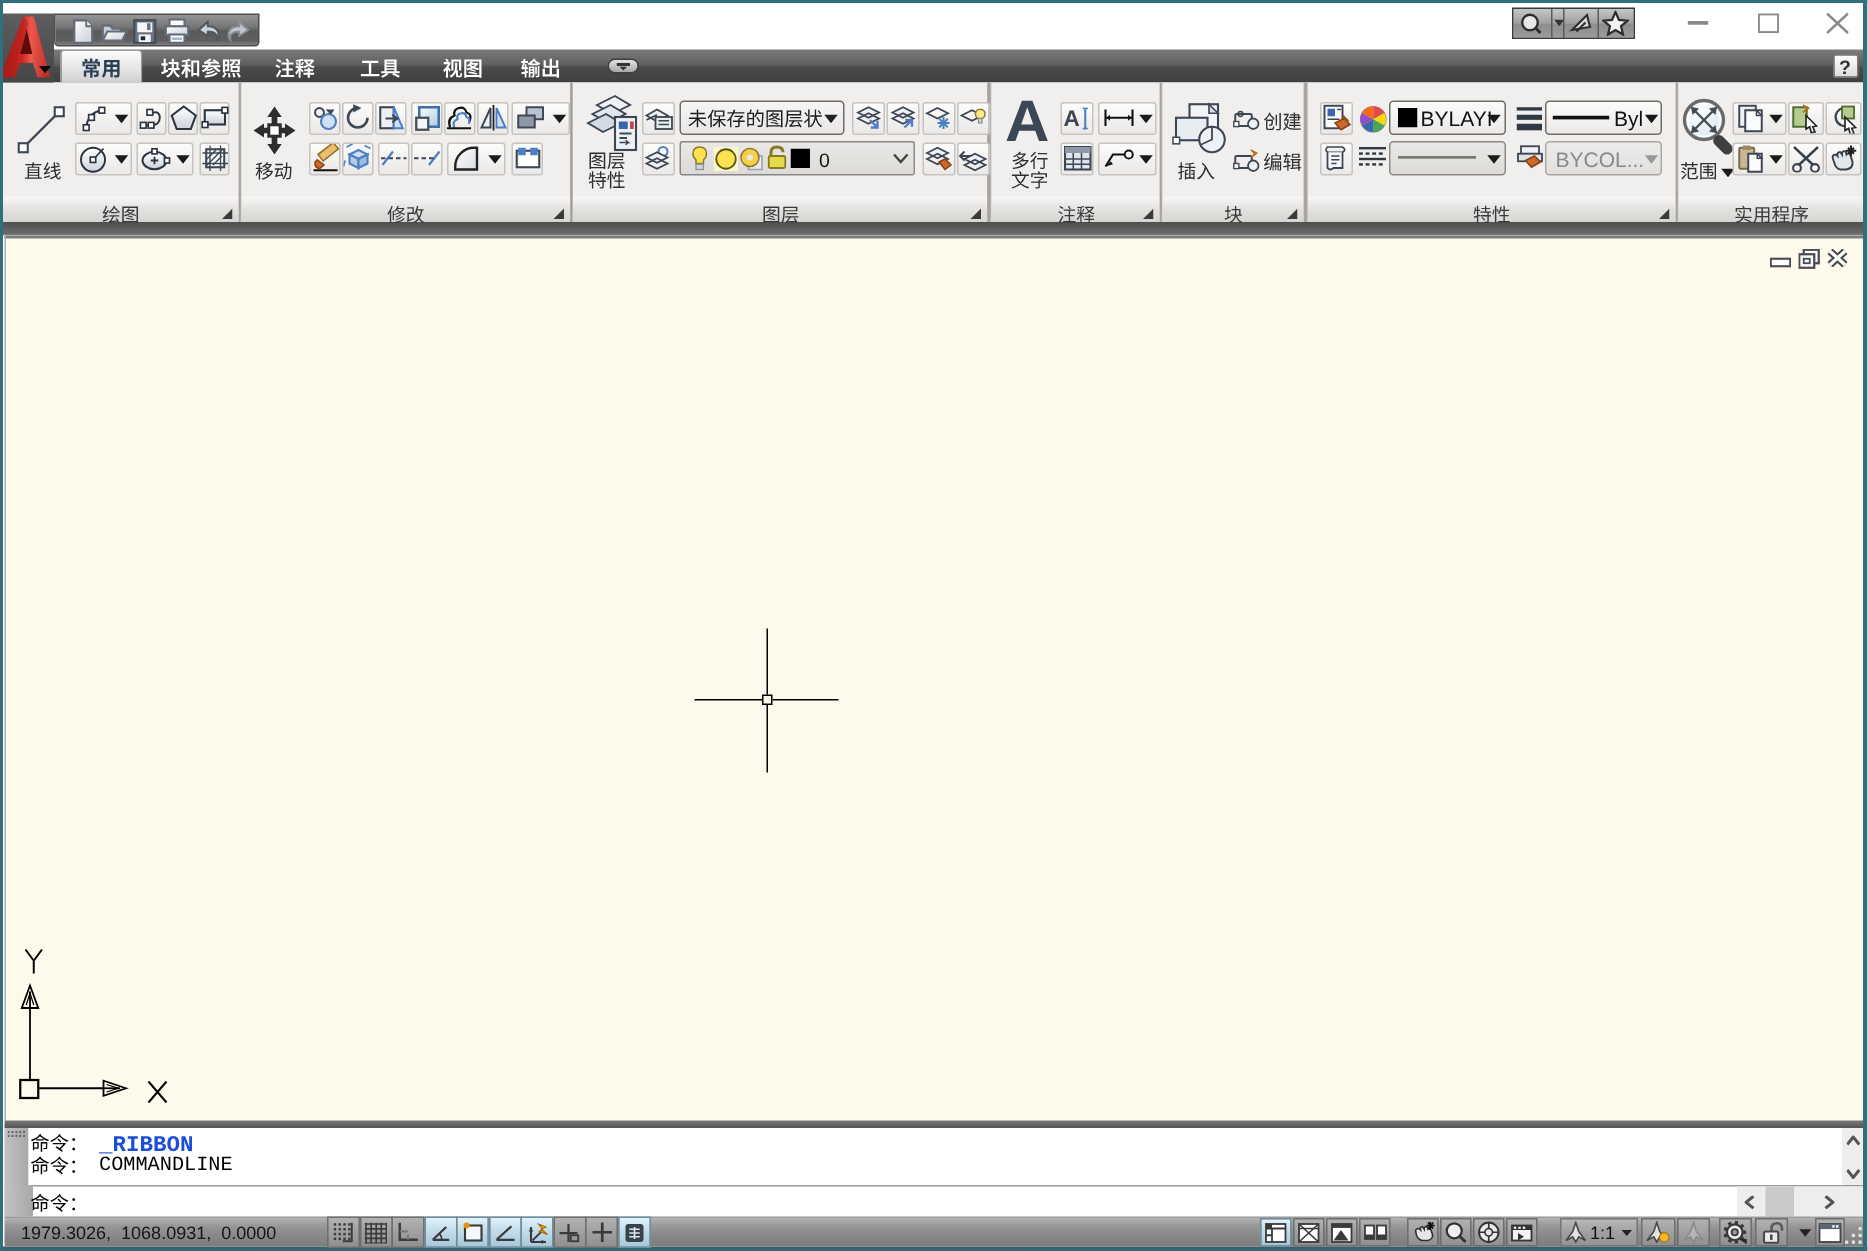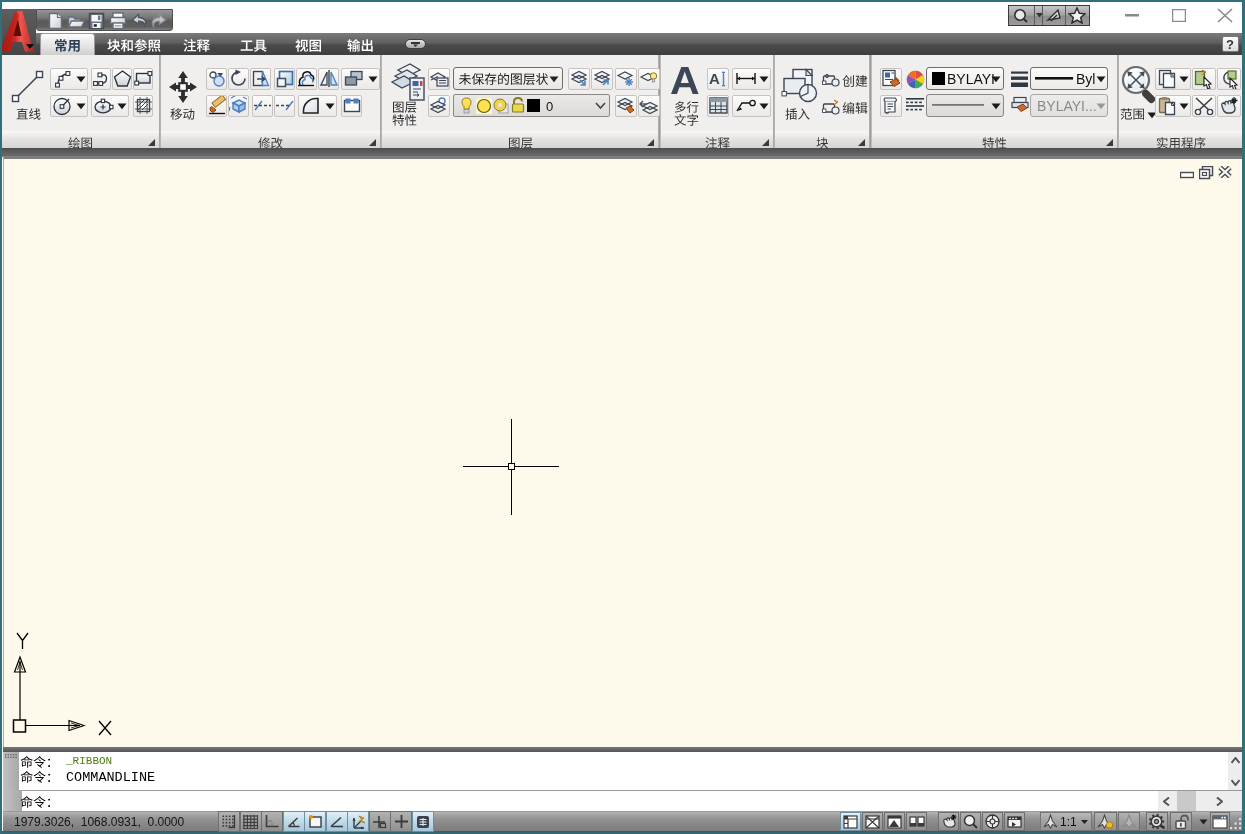--- a/index.html
+++ b/index.html
@@ -791,21 +791,21 @@
       </svg>
     </div>
 <div style="position:absolute;left:1011px;top:96px">
       <svg width="18" height="18">
         <rect x="3" y="1.5" width="12" height="5" fill="#eef1f4" stroke="#3d4654" stroke-width="1.2"></rect>
         <rect x="1" y="6.5" width="16" height="5" fill="#dfe4ea" stroke="#3d4654" stroke-width="1.2"></rect>
         <path d="M6 11 L12 8 L16 12 L10 15.5 Z" fill="#c96a2a" stroke="#8a3f14" stroke-width="1"></path>
       </svg>
     </div>
 <div style="position:absolute;left:1030px;top:94px;width:78px;height:23px;background:linear-gradient(#ececeb,#e2e0de);border:1.5px solid #a8a5a2;border-radius:3px;"></div>
-<div style="position:absolute;left:1037px;top:98px;font:14px 'Liberation Sans';color:#8a8a8a">BYLAYI...</div>
+<div style="position:absolute;left:1037px;top:98px;font:14px 'Liberation Sans';color:#8a8a8a">BYCOL...</div>
 <div style="position:absolute;left:1096px;top:103px">
       <svg width="10" height="7">
         <path d="M0.5 0.5 L9.5 0.5 L5 6.2 Z" fill="#999"></path>
       </svg>
     </div>
 <div style="position:absolute;left:1119px;top:63px">
       <svg width="42" height="45">
         <defs>
           <radialGradient id="mgl" cx="0.35" cy="0.3" r="0.9">
             <stop offset="0" stop-color="#ffffff"></stop>
@@ -981,21 +981,21 @@
 <div style="position:absolute;left:1216px;top:797px">
       <svg width="7" height="9">
         <path d="M1 0.5 L6 4.5 L1 8.5" fill="none" stroke="#555" stroke-width="2"></path>
       </svg>
     </div>
 <div style="position:absolute;left:20px;top:754px;">
       <svg width="39" height="16" viewBox="0 -13.0 39 16.2" style="display:block">
         <path fill="#000" d="M3.8 -7.5H9.0V-6.6H3.8ZM2.1 -5.5H5.6V-1.1H2.1V-1.9H4.7V-4.7H2.1ZM7.0 -5.5H10.8V-4.6H8.0V1.0H7.0ZM10.5 -5.5H11.4V-1.9Q11.4 -1.5 11.3 -1.2Q11.2 -1.0 10.9 -0.9Q10.7 -0.8 10.2 -0.8Q9.7 -0.7 9.0 -0.7Q8.9 -0.9 8.9 -1.2Q8.8 -1.5 8.7 -1.6Q9.2 -1.6 9.7 -1.6Q10.1 -1.6 10.2 -1.6Q10.4 -1.6 10.4 -1.7Q10.5 -1.7 10.5 -1.9ZM1.7 -5.5H2.6V0.0H1.7ZM6.6 -11.1 7.3 -10.5Q6.8 -9.8 6.1 -9.2Q5.4 -8.5 4.6 -7.9Q3.7 -7.3 2.8 -6.9Q1.9 -6.4 1.0 -6.1Q0.9 -6.3 0.8 -6.6Q0.6 -6.9 0.4 -7.0Q1.3 -7.3 2.2 -7.7Q3.1 -8.1 3.9 -8.6Q4.8 -9.2 5.4 -9.8Q6.1 -10.4 6.6 -11.1ZM7.0 -10.4Q7.4 -9.9 8.0 -9.4Q8.6 -8.9 9.4 -8.4Q10.1 -8.0 11.0 -7.6Q11.8 -7.3 12.6 -7.1Q12.5 -7.0 12.3 -6.8Q12.2 -6.7 12.1 -6.5Q11.9 -6.3 11.8 -6.2Q11.0 -6.4 10.2 -6.8Q9.4 -7.2 8.7 -7.7Q7.9 -8.2 7.3 -8.8Q6.6 -9.4 6.1 -10.0Z M17.0 -2.0 17.7 -2.7Q18.2 -2.3 18.8 -2.0Q19.4 -1.6 20.0 -1.2Q20.6 -0.8 21.1 -0.4Q21.6 -0.0 21.9 0.3L21.2 1.1Q20.9 0.8 20.4 0.4Q19.9 0.0 19.3 -0.4Q18.7 -0.8 18.1 -1.2Q17.5 -1.6 17.0 -2.0ZM15.2 -4.9H23.2V-4.0H15.2ZM18.2 -7.3 18.9 -7.8Q19.3 -7.5 19.7 -7.2Q20.0 -6.8 20.4 -6.5Q20.7 -6.1 20.9 -5.9L20.2 -5.2Q20.0 -5.5 19.7 -5.9Q19.3 -6.2 19.0 -6.6Q18.6 -7.0 18.2 -7.3ZM19.9 -10.4Q20.4 -9.8 21.1 -9.2Q21.7 -8.7 22.5 -8.1Q23.3 -7.6 24.1 -7.2Q24.9 -6.8 25.7 -6.5Q25.5 -6.4 25.4 -6.2Q25.3 -6.1 25.1 -5.9Q25.0 -5.7 24.9 -5.6Q24.2 -5.9 23.4 -6.4Q22.6 -6.9 21.8 -7.5Q21.0 -8.0 20.3 -8.7Q19.6 -9.3 19.1 -9.9ZM19.6 -11.0 20.5 -10.5Q19.8 -9.5 18.7 -8.6Q17.7 -7.7 16.5 -6.9Q15.4 -6.1 14.2 -5.6Q14.0 -5.7 13.9 -6.0Q13.7 -6.2 13.5 -6.4Q14.6 -6.9 15.8 -7.6Q17.0 -8.3 18.0 -9.2Q19.0 -10.0 19.6 -11.0ZM23.0 -4.9H23.2L23.4 -5.0L24.1 -4.5Q23.6 -4.0 22.9 -3.2Q22.2 -2.5 21.5 -1.8Q20.7 -1.1 20.0 -0.4L19.2 -0.9Q19.7 -1.4 20.2 -1.9Q20.8 -2.5 21.3 -3.0Q21.8 -3.5 22.3 -4.0Q22.7 -4.4 23.0 -4.8Z M29.2 -6.3Q28.9 -6.3 28.6 -6.6Q28.3 -6.8 28.3 -7.3Q28.3 -7.7 28.6 -8.0Q28.9 -8.3 29.2 -8.3Q29.6 -8.3 29.9 -8.0Q30.2 -7.7 30.2 -7.3Q30.2 -6.8 29.9 -6.6Q29.6 -6.3 29.2 -6.3ZM29.2 0.1Q28.9 0.1 28.6 -0.2Q28.3 -0.5 28.3 -0.9Q28.3 -1.4 28.6 -1.6Q28.9 -1.9 29.2 -1.9Q29.6 -1.9 29.9 -1.6Q30.2 -1.4 30.2 -0.9Q30.2 -0.5 29.9 -0.2Q29.6 0.1 29.2 0.1Z"></path>
       </svg>
     </div>
-<div style="position:absolute;left:66px;top:755px;font-family:'Liberation Mono',monospace;font-size:11px;color:#4d7c0f;">_RIBBON</div>
+<div style="position:absolute;left:66px;top:755px;font-family:'Liberation Mono',monospace;font-size:15px;color:#1d4ed8;font-weight:bold;">_RIBBON</div>
 <div style="position:absolute;left:20px;top:769px;">
       <svg width="39" height="16" viewBox="0 -13.0 39 16.2" style="display:block">
         <path fill="#000" d="M3.8 -7.5H9.0V-6.6H3.8ZM2.1 -5.5H5.6V-1.1H2.1V-1.9H4.7V-4.7H2.1ZM7.0 -5.5H10.8V-4.6H8.0V1.0H7.0ZM10.5 -5.5H11.4V-1.9Q11.4 -1.5 11.3 -1.2Q11.2 -1.0 10.9 -0.9Q10.7 -0.8 10.2 -0.8Q9.7 -0.7 9.0 -0.7Q8.9 -0.9 8.9 -1.2Q8.8 -1.5 8.7 -1.6Q9.2 -1.6 9.7 -1.6Q10.1 -1.6 10.2 -1.6Q10.4 -1.6 10.4 -1.7Q10.5 -1.7 10.5 -1.9ZM1.7 -5.5H2.6V0.0H1.7ZM6.6 -11.1 7.3 -10.5Q6.8 -9.8 6.1 -9.2Q5.4 -8.5 4.6 -7.9Q3.7 -7.3 2.8 -6.9Q1.9 -6.4 1.0 -6.1Q0.9 -6.3 0.8 -6.6Q0.6 -6.9 0.4 -7.0Q1.3 -7.3 2.2 -7.7Q3.1 -8.1 3.9 -8.6Q4.8 -9.2 5.4 -9.8Q6.1 -10.4 6.6 -11.1ZM7.0 -10.4Q7.4 -9.9 8.0 -9.4Q8.6 -8.9 9.4 -8.4Q10.1 -8.0 11.0 -7.6Q11.8 -7.3 12.6 -7.1Q12.5 -7.0 12.3 -6.8Q12.2 -6.7 12.1 -6.5Q11.9 -6.3 11.8 -6.2Q11.0 -6.4 10.2 -6.8Q9.4 -7.2 8.7 -7.7Q7.9 -8.2 7.3 -8.8Q6.6 -9.4 6.1 -10.0Z M17.0 -2.0 17.7 -2.7Q18.2 -2.3 18.8 -2.0Q19.4 -1.6 20.0 -1.2Q20.6 -0.8 21.1 -0.4Q21.6 -0.0 21.9 0.3L21.2 1.1Q20.9 0.8 20.4 0.4Q19.9 0.0 19.3 -0.4Q18.7 -0.8 18.1 -1.2Q17.5 -1.6 17.0 -2.0ZM15.2 -4.9H23.2V-4.0H15.2ZM18.2 -7.3 18.9 -7.8Q19.3 -7.5 19.7 -7.2Q20.0 -6.8 20.4 -6.5Q20.7 -6.1 20.9 -5.9L20.2 -5.2Q20.0 -5.5 19.7 -5.9Q19.3 -6.2 19.0 -6.6Q18.6 -7.0 18.2 -7.3ZM19.9 -10.4Q20.4 -9.8 21.1 -9.2Q21.7 -8.7 22.5 -8.1Q23.3 -7.6 24.1 -7.2Q24.9 -6.8 25.7 -6.5Q25.5 -6.4 25.4 -6.2Q25.3 -6.1 25.1 -5.9Q25.0 -5.7 24.9 -5.6Q24.2 -5.9 23.4 -6.4Q22.6 -6.9 21.8 -7.5Q21.0 -8.0 20.3 -8.7Q19.6 -9.3 19.1 -9.9ZM19.6 -11.0 20.5 -10.5Q19.8 -9.5 18.7 -8.6Q17.7 -7.7 16.5 -6.9Q15.4 -6.1 14.2 -5.6Q14.0 -5.7 13.9 -6.0Q13.7 -6.2 13.5 -6.4Q14.6 -6.9 15.8 -7.6Q17.0 -8.3 18.0 -9.2Q19.0 -10.0 19.6 -11.0ZM23.0 -4.9H23.2L23.4 -5.0L24.1 -4.5Q23.6 -4.0 22.9 -3.2Q22.2 -2.5 21.5 -1.8Q20.7 -1.1 20.0 -0.4L19.2 -0.9Q19.7 -1.4 20.2 -1.9Q20.8 -2.5 21.3 -3.0Q21.8 -3.5 22.3 -4.0Q22.7 -4.4 23.0 -4.8Z M29.2 -6.3Q28.9 -6.3 28.6 -6.6Q28.3 -6.8 28.3 -7.3Q28.3 -7.7 28.6 -8.0Q28.9 -8.3 29.2 -8.3Q29.6 -8.3 29.9 -8.0Q30.2 -7.7 30.2 -7.3Q30.2 -6.8 29.9 -6.6Q29.6 -6.3 29.2 -6.3ZM29.2 0.1Q28.9 0.1 28.6 -0.2Q28.3 -0.5 28.3 -0.9Q28.3 -1.4 28.6 -1.6Q28.9 -1.9 29.2 -1.9Q29.6 -1.9 29.9 -1.6Q30.2 -1.4 30.2 -0.9Q30.2 -0.5 29.9 -0.2Q29.6 0.1 29.2 0.1Z"></path>
       </svg>
     </div>
 <div style="position:absolute;left:66px;top:770px;font-family:'Liberation Mono',monospace;font-size:13.5px;color:#000;">COMMANDLINE</div>
 <div style="position:absolute;left:20px;top:794px;">
       <svg width="39" height="16" viewBox="0 -13.0 39 16.2" style="display:block">
         <path fill="#000" d="M3.8 -7.5H9.0V-6.6H3.8ZM2.1 -5.5H5.6V-1.1H2.1V-1.9H4.7V-4.7H2.1ZM7.0 -5.5H10.8V-4.6H8.0V1.0H7.0ZM10.5 -5.5H11.4V-1.9Q11.4 -1.5 11.3 -1.2Q11.2 -1.0 10.9 -0.9Q10.7 -0.8 10.2 -0.8Q9.7 -0.7 9.0 -0.7Q8.9 -0.9 8.9 -1.2Q8.8 -1.5 8.7 -1.6Q9.2 -1.6 9.7 -1.6Q10.1 -1.6 10.2 -1.6Q10.4 -1.6 10.4 -1.7Q10.5 -1.7 10.5 -1.9ZM1.7 -5.5H2.6V0.0H1.7ZM6.6 -11.1 7.3 -10.5Q6.8 -9.8 6.1 -9.2Q5.4 -8.5 4.6 -7.9Q3.7 -7.3 2.8 -6.9Q1.9 -6.4 1.0 -6.1Q0.9 -6.3 0.8 -6.6Q0.6 -6.9 0.4 -7.0Q1.3 -7.3 2.2 -7.7Q3.1 -8.1 3.9 -8.6Q4.8 -9.2 5.4 -9.8Q6.1 -10.4 6.6 -11.1ZM7.0 -10.4Q7.4 -9.9 8.0 -9.4Q8.6 -8.9 9.4 -8.4Q10.1 -8.0 11.0 -7.6Q11.8 -7.3 12.6 -7.1Q12.5 -7.0 12.3 -6.8Q12.2 -6.7 12.1 -6.5Q11.9 -6.3 11.8 -6.2Q11.0 -6.4 10.2 -6.8Q9.4 -7.2 8.7 -7.7Q7.9 -8.2 7.3 -8.8Q6.6 -9.4 6.1 -10.0Z M17.0 -2.0 17.7 -2.7Q18.2 -2.3 18.8 -2.0Q19.4 -1.6 20.0 -1.2Q20.6 -0.8 21.1 -0.4Q21.6 -0.0 21.9 0.3L21.2 1.1Q20.9 0.8 20.4 0.4Q19.9 0.0 19.3 -0.4Q18.7 -0.8 18.1 -1.2Q17.5 -1.6 17.0 -2.0ZM15.2 -4.9H23.2V-4.0H15.2ZM18.2 -7.3 18.9 -7.8Q19.3 -7.5 19.7 -7.2Q20.0 -6.8 20.4 -6.5Q20.7 -6.1 20.9 -5.9L20.2 -5.2Q20.0 -5.5 19.7 -5.9Q19.3 -6.2 19.0 -6.6Q18.6 -7.0 18.2 -7.3ZM19.9 -10.4Q20.4 -9.8 21.1 -9.2Q21.7 -8.7 22.5 -8.1Q23.3 -7.6 24.1 -7.2Q24.9 -6.8 25.7 -6.5Q25.5 -6.4 25.4 -6.2Q25.3 -6.1 25.1 -5.9Q25.0 -5.7 24.9 -5.6Q24.2 -5.9 23.4 -6.4Q22.6 -6.9 21.8 -7.5Q21.0 -8.0 20.3 -8.7Q19.6 -9.3 19.1 -9.9ZM19.6 -11.0 20.5 -10.5Q19.8 -9.5 18.7 -8.6Q17.7 -7.7 16.5 -6.9Q15.4 -6.1 14.2 -5.6Q14.0 -5.7 13.9 -6.0Q13.7 -6.2 13.5 -6.4Q14.6 -6.9 15.8 -7.6Q17.0 -8.3 18.0 -9.2Q19.0 -10.0 19.6 -11.0ZM23.0 -4.9H23.2L23.4 -5.0L24.1 -4.5Q23.6 -4.0 22.9 -3.2Q22.2 -2.5 21.5 -1.8Q20.7 -1.1 20.0 -0.4L19.2 -0.9Q19.7 -1.4 20.2 -1.9Q20.8 -2.5 21.3 -3.0Q21.8 -3.5 22.3 -4.0Q22.7 -4.4 23.0 -4.8Z M29.2 -6.3Q28.9 -6.3 28.6 -6.6Q28.3 -6.8 28.3 -7.3Q28.3 -7.7 28.6 -8.0Q28.9 -8.3 29.2 -8.3Q29.6 -8.3 29.9 -8.0Q30.2 -7.7 30.2 -7.3Q30.2 -6.8 29.9 -6.6Q29.6 -6.3 29.2 -6.3ZM29.2 0.1Q28.9 0.1 28.6 -0.2Q28.3 -0.5 28.3 -0.9Q28.3 -1.4 28.6 -1.6Q28.9 -1.9 29.2 -1.9Q29.6 -1.9 29.9 -1.6Q30.2 -1.4 30.2 -0.9Q30.2 -0.5 29.9 -0.2Q29.6 0.1 29.2 0.1Z"></path>
       </svg>

